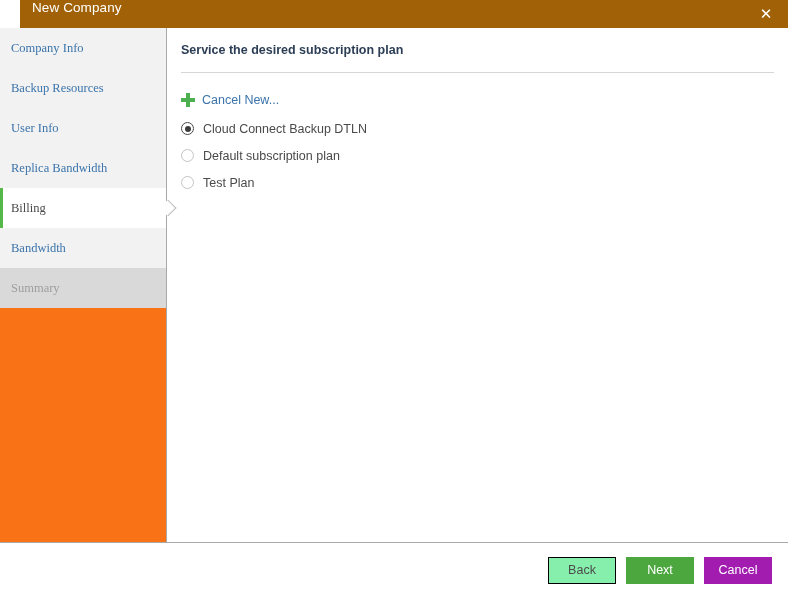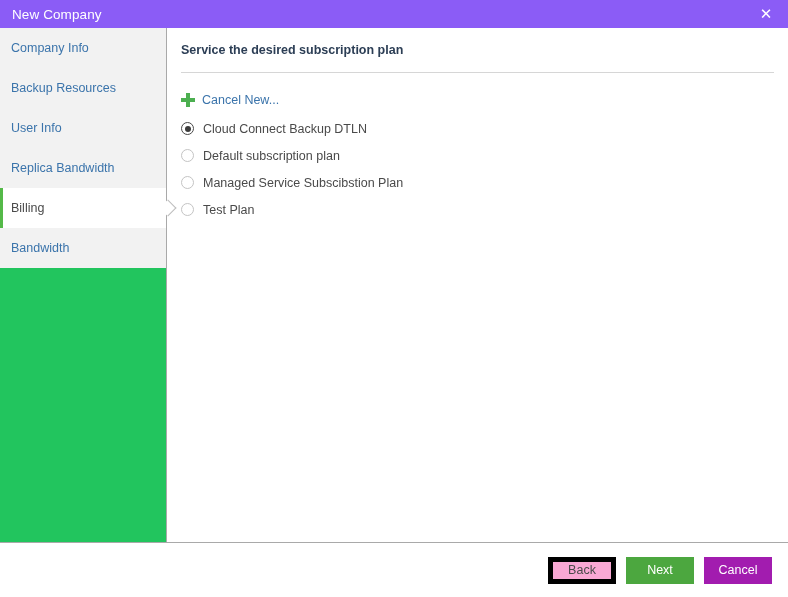--- a/index.html
+++ b/index.html
@@ -19,25 +19,25 @@
     height: 597px;
     background: #ffffff;
     box-sizing: border-box;
     display: flex;
     flex-direction: column;
   }
 
   
   .titlebar {
     height: 28px;
-    background: #8b5cf6;
-    display: flex;
-    align-items: center;
+    background: #a16207;
+    display: flex;
     justify-content: space-between;
     flex: 0 0 28px;
+    margin-left: 20px;
   }
   .titlebar-title {
     color: #ffffff;
     font-size: 13.5px;
     padding-left: 12px;
     letter-spacing: 0.1px;
     white-space: nowrap;
   }
   .titlebar-close {
     width: 44px;
@@ -58,24 +58,25 @@
     display: flex;
     flex: 1 1 auto;
     min-height: 0;
     position: relative;
   }
 
   
   .sidebar {
     width: 167px;
     flex: 0 0 167px;
-    background: #22c55e;
+    background: #f97316;
     border-right: 1px solid #a9a9a9;
     box-sizing: border-box;
     position: relative;
+    font-family: Liberation Serif, serif;
   }
   .steps {
     background: #f2f2f2;
     position: relative;
   }
   .step {
     height: 40px;
     display: flex;
     align-items: center;
     padding-left: 11px;
@@ -237,23 +238,23 @@
     min-width: 68px;
     padding: 0 14px;
     font-size: 12.5px;
     font-family: "Liberation Sans", sans-serif;
     border: none;
     cursor: pointer;
     box-sizing: border-box;
     line-height: 1;
   }
   .btn-secondary {
-    background: #f9a8d4;
+    background: #86efac;
     color: #4a4a4a;
-    border: 5px solid #000000;
+    border: 1px solid #000000;
   }
   .btn-primary {
     background: #4ca73f;
     color: #ffffff;
   }
   .btn-cancel {
     background: #a21caf;
     color: #ffffff;
   }
 </style>
@@ -282,20 +283,23 @@
         </div>
         <div class="step">
           <span>Replica Bandwidth</span>
         </div>
         <div class="step active">
           <span>Billing</span>
           <span class="notch"></span>
         </div>
         <div class="step">
           <span>Bandwidth</span>
+        </div>
+        <div class="step disabled">
+          <span>Summary</span>
         </div>
       </div>
     </div>
 
     <div class="content">
       <div class="content-header">
         <div class="content-title">Service the desired subscription plan</div>
       </div>
       <div class="header-rule"></div>
 
@@ -309,24 +313,20 @@
         <div class="radio-row">
           <span class="radio checked"></span>
           <span class="radio-label">Cloud Connect Backup DTLN</span>
         </div>
 
         <div class="radio-row">
           <span class="radio"></span>
           <span class="radio-label">Default subscription plan</span>
         </div>
 
-        <div class="radio-row">
-          <span class="radio"></span>
-          <span class="radio-label">Managed Service Subscibstion Plan</span>
-        </div>
 
         <div class="radio-row">
           <span class="radio"></span>
           <span class="radio-label">Test Plan</span>
         </div>
 
       </div>
     </div>
 
   </div>

